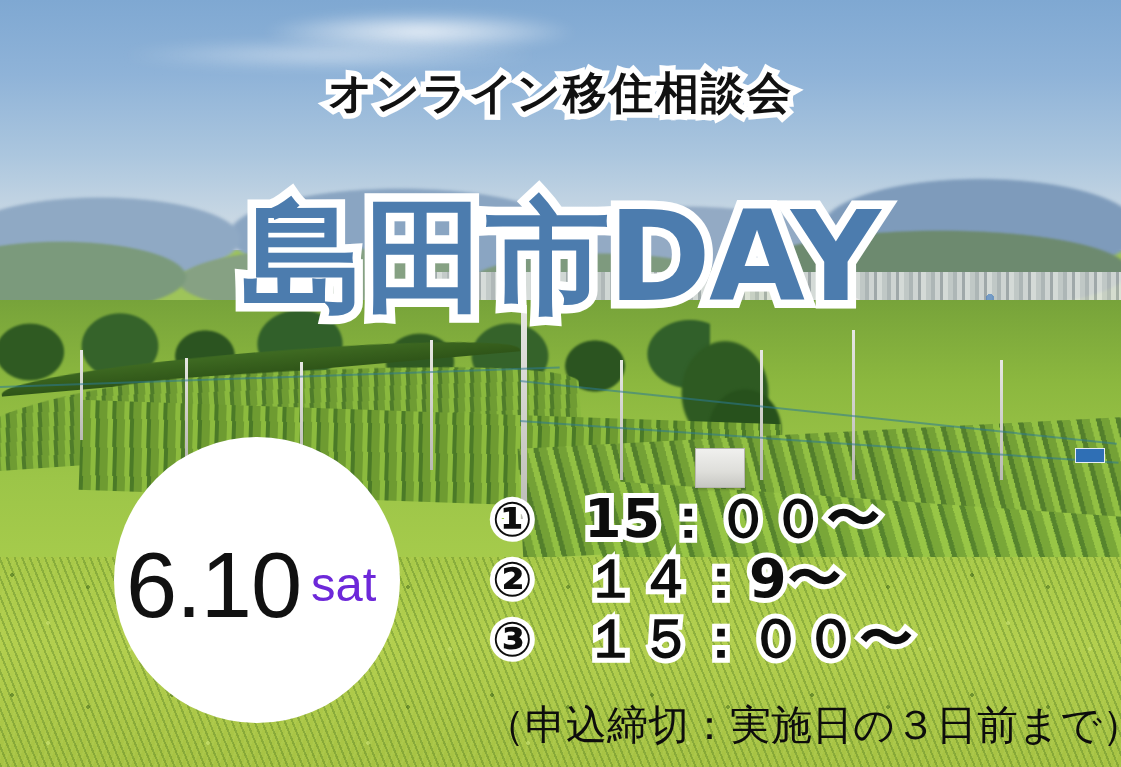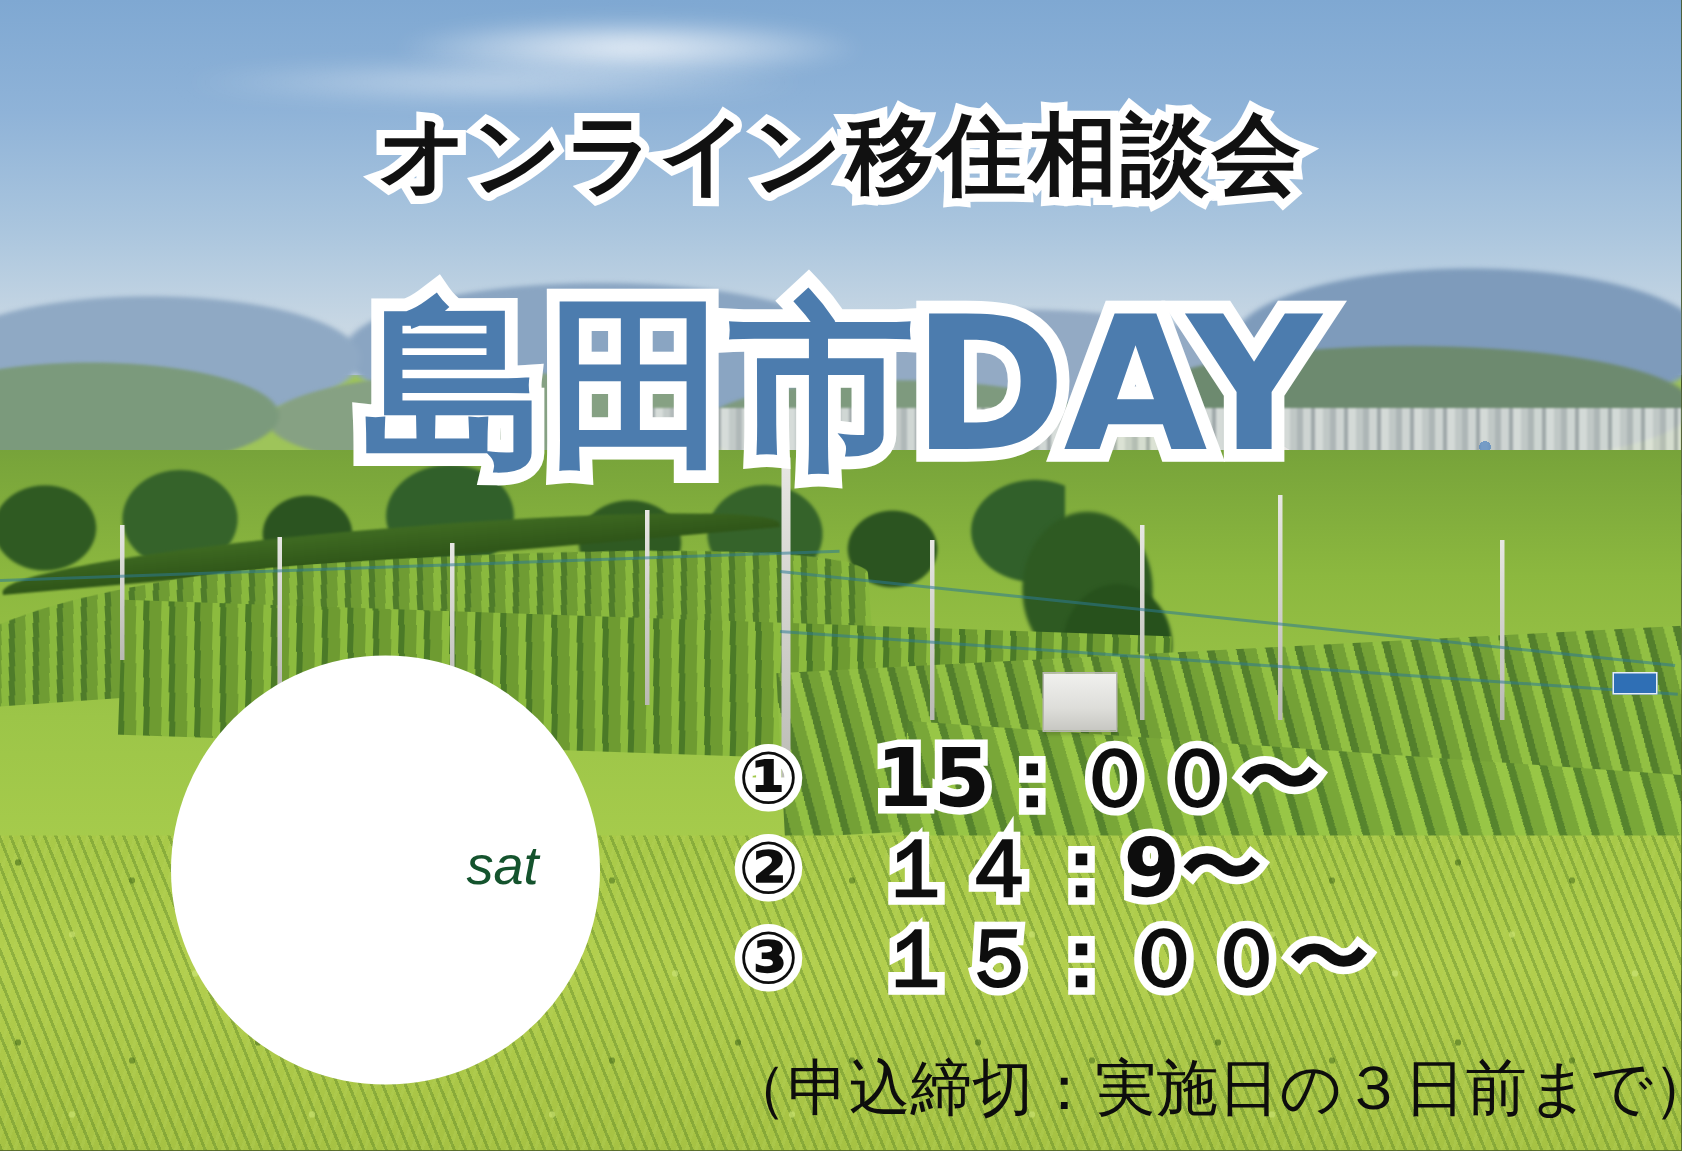--- a/index.html
+++ b/index.html
@@ -227,21 +227,21 @@
     position: absolute; left: 1075px; top: 448px; width: 28px; height: 13px;
     background: #2f6fb5; border: 1px solid #e7eef6;
   }
 
   
   .kicker {
     position: absolute; left: 0; top: 64px; width: 1121px;
     text-align: center;
     font-family: "DejaVu Sans", "Liberation Sans", sans-serif;
     font-weight: 700;
-    font-size: 59px;
+    font-size: 44px;
     letter-spacing: 2px;
     color: #111111;
     -webkit-text-stroke: 11px #ffffff;
     paint-order: stroke fill;
     white-space: nowrap;
   }
 
   .headline {
     position: absolute; left: 0; top: 192px; width: 1121px;
     text-align: center;
@@ -269,23 +269,22 @@
     font-family: "Liberation Sans", sans-serif;
   }
   .date-main {
     position: absolute; left: 126px; top: 533px;
     font-size: 92px; color: #111111; letter-spacing: -1px;
     font-family: "Liberation Sans", sans-serif;
     white-space: nowrap;
   }
   .date-dow {
     position: absolute; left: 311px; top: 556px;
-    font-size: 36px; color: #14532d; letter-spacing: 0px;
+    font-size: 49px; color: #6d28d9; letter-spacing: 0px;
     font-family: "Liberation Sans", sans-serif;
-    font-style: italic;
   }
 
   
   .times {
     position: absolute; left: 492px; top: 489px;
   }
   .time-row {
     display: flex;
     align-items: center;
     height: 60px;
@@ -376,20 +375,21 @@
 
     <div class="foreground"></div>
     <div class="fg-speckle"></div>
   </div>
 
   <div class="kicker">オンライン移住相談会</div>
 
   <div class="headline">島田市DAY</div>
 
   <div class="date-circle"></div>
+  <div class="date-main">6.10</div>
   <div class="date-dow">sat</div>
 
   <div class="times">
     <div class="time-row">
       <span class="time-num">①</span>
       <span class="time-val">15：００〜</span>
     </div>
     <div class="time-row">
       <span class="time-num">②</span>
       <span class="time-val">１４：9〜</span>

